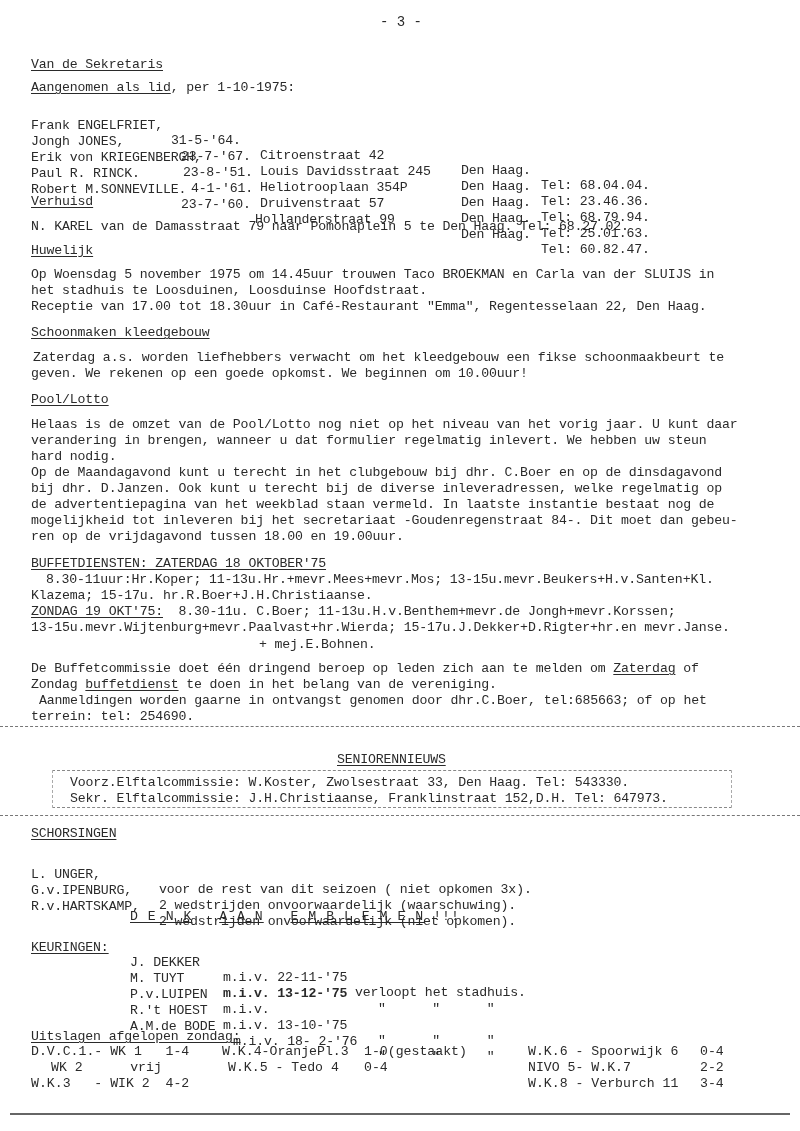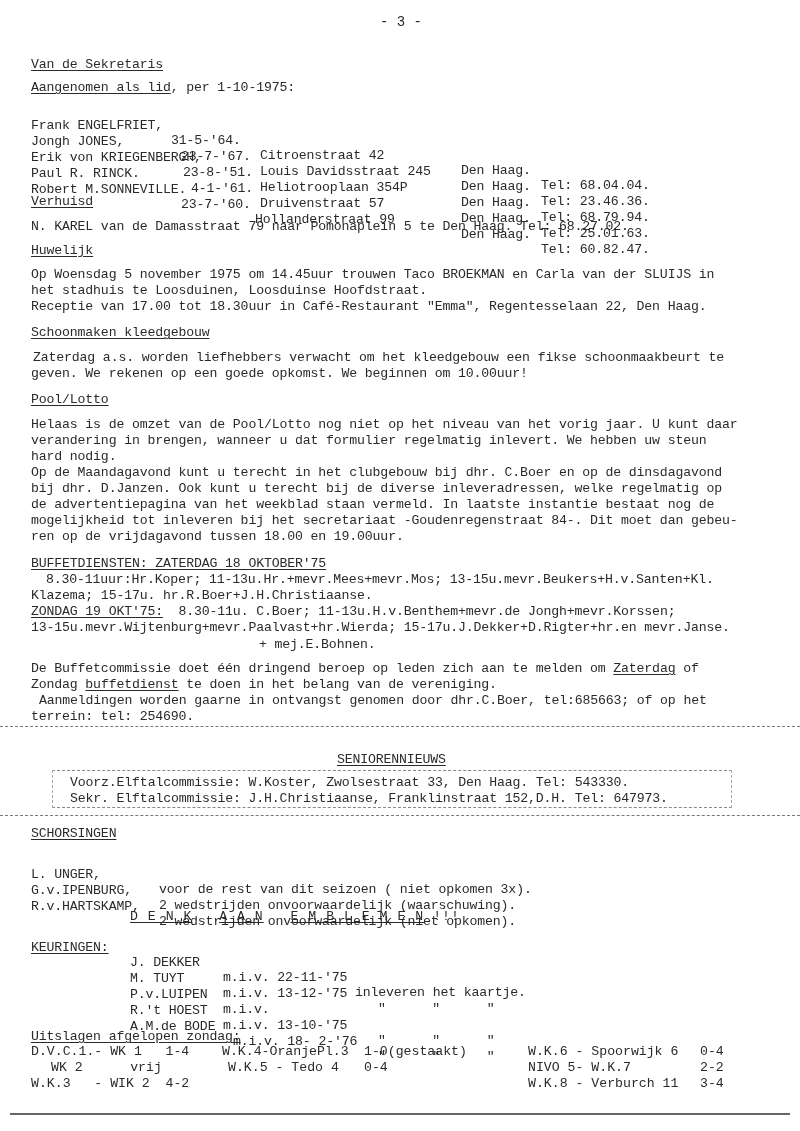--- a/index.html
+++ b/index.html
@@ -123,25 +123,25 @@
       <span style="position:absolute;left:128px;">2 wedstrijden onvoorwaardelijk (niet opkomen).</span>
     </div>
   </div>
   <div class="ln" style="left:130px;top:909px;letter-spacing:1px;"><span class="u">D E N K</span>   <span class="u">A A N</span>   <span class="u">E M B L E M E N</span> <span>!!!</span></div>
 
   <div class="ln u" style="left:31px;top:940px;">KEURINGEN:</div>
   <div>
     <div class="ln" style="left:130px;top:940px;">
       <span style="position:absolute;left:0;">J. DEKKER</span>
       <span style="position:absolute;left:93px;">m.i.v. 22-11-'75</span>
-      <span style="position:absolute;left:225px;">inleveren het kaartje.</span>
+      <span style="position:absolute;left:225px;">verloopt het stadhuis.</span>
     </div>
     <div class="ln" style="left:130px;top:956px;">
       <span style="position:absolute;left:0;">M. TUYT</span>
-      <span style="position:absolute;left:93px;">m.i.v. 13-12-'75</span>
+      <span style="position:absolute;left:93px;font-weight:bold;">m.i.v. 13-12-'75</span>
       <span style="position:absolute;left:248px;">"      "      "</span>
     </div>
     <div class="ln" style="left:130px;top:972px;">
       <span style="position:absolute;left:0;">P.v.LUIPEN</span>
       <span style="position:absolute;left:93px;">m.i.v.</span>
       <span style="position:absolute;left:248px;"></span>
     </div>
     <div class="ln" style="left:130px;top:988px;">
       <span style="position:absolute;left:0;">R.'t HOEST</span>
       <span style="position:absolute;left:93px;">m.i.v. 13-10-'75</span>

